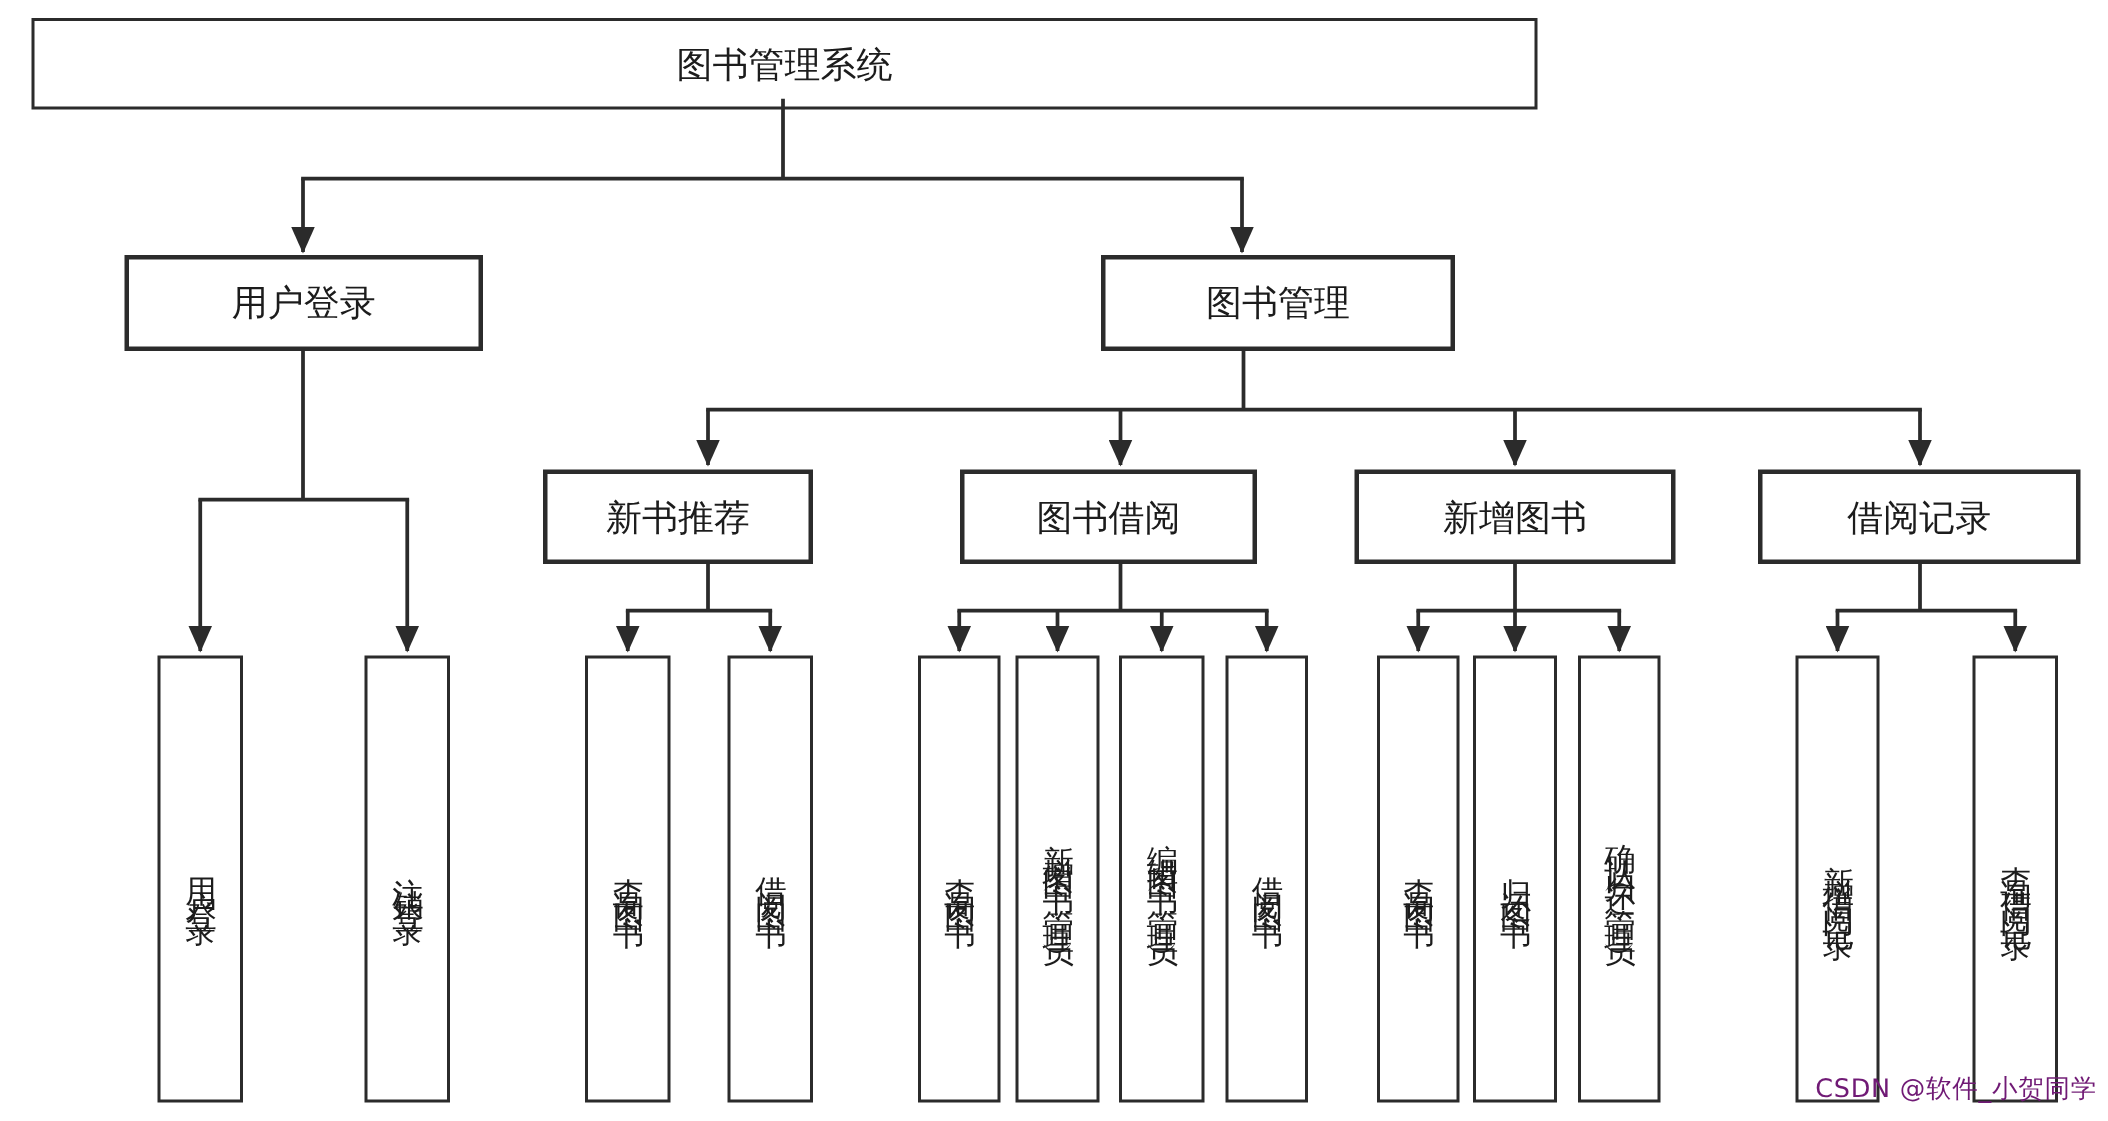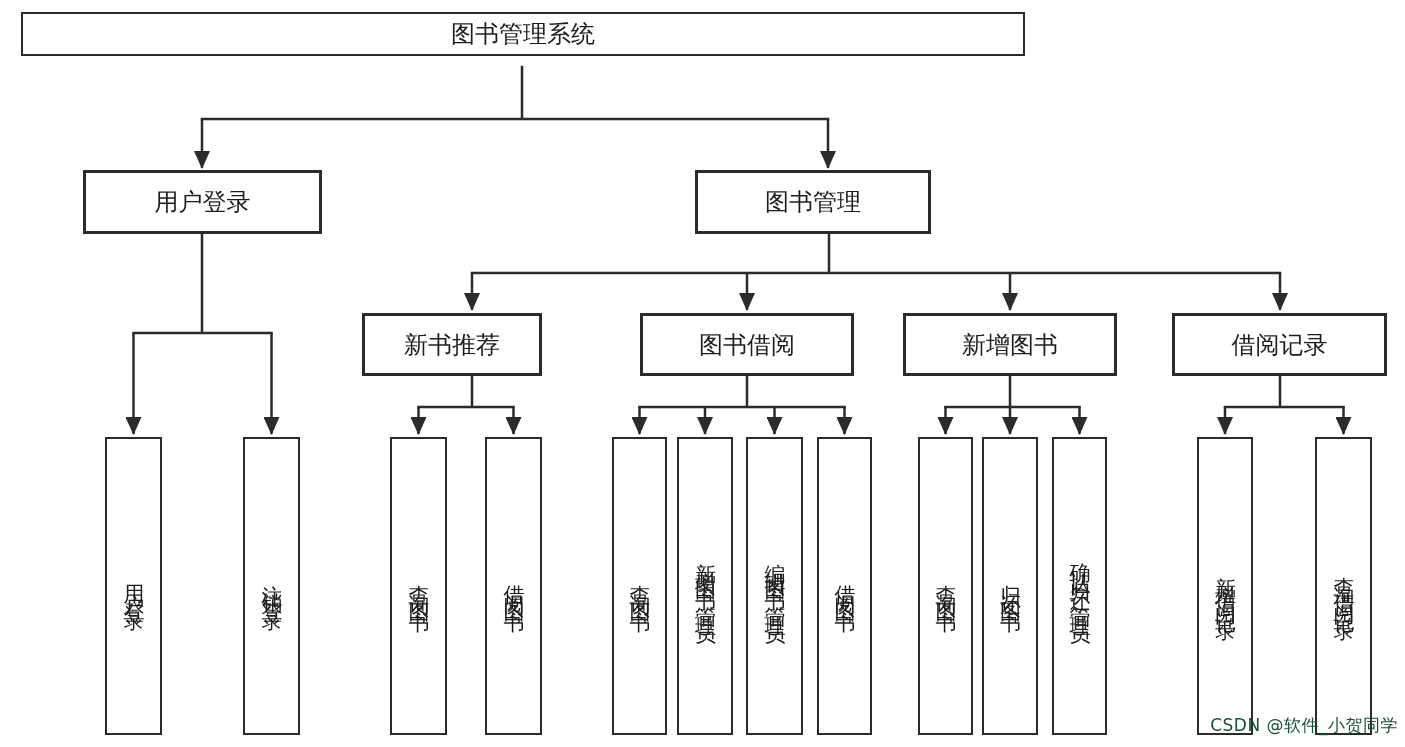--- a/index.html
+++ b/index.html
@@ -7,46 +7,46 @@
     position:relative;width:1405px;height:747px;background:#ffffff;overflow:hidden;
     font-family:"DejaVu Sans","Liberation Sans",sans-serif;
     color:#1c1c1c;
   }
   .node{
     position:absolute;box-sizing:border-box;background:#ffffff;
     border:3px solid #2b2b2b;
     display:flex;align-items:center;justify-content:center;
     text-align:center;white-space:nowrap;
   }
-  .lvl0{left:21px;top:12px;width:1004px;height:44px;border-width:2px;font-size:24px;}
+  .lvl0{left:21px;top:12px;width:1004px;height:61px;border-width:2px;font-size:24px;}
   .lvl1{top:170px;height:64px;font-size:24px;}
   .lvl2{top:313px;height:63px;font-size:24px;}
   .leaf{
     top:437px;height:298px;border-width:2px;font-size:21px;
     writing-mode:vertical-rl;text-orientation:mixed;
     letter-spacing:.42em;line-height:1.1;white-space:normal;
   }
   svg.wires{position:absolute;left:0;top:0;width:1405px;height:747px;z-index:5;pointer-events:none;}
   .watermark{
     position:absolute;right:7px;top:714px;z-index:10;
-    font-size:17px;color:#14532d;letter-spacing:.5px;
+    font-size:17px;color:#701a75;letter-spacing:.5px;
   }
 </style>
 </head>
 <body>
 
 <div class="stage">
 
   <div class="node lvl0">图书管理系统</div>
 
   <div class="node lvl1" style="left:83px;width:239px;">用户登录</div>
-  <div class="node lvl1" style="left:695px;width:236px;">图书管理</div>
+  <div class="node lvl1" style="left:734px;width:236px;">图书管理</div>
 
   <div class="node lvl2" style="left:362px;width:180px;">新书推荐</div>
-  <div class="node lvl2" style="left:640px;width:214px;">图书借阅</div>
+  <div class="node lvl2" style="left:640px;width:198px;">图书借阅</div>
   <div class="node lvl2" style="left:903px;width:214px;">新增图书</div>
   <div class="node lvl2" style="left:1172px;width:215px;">借阅记录</div>
 
   <div class="node leaf" style="left:105px;width:57px;">用户登录</div>
   <div class="node leaf" style="left:243px;width:57px;">注销登录</div>
 
   <div class="node leaf" style="left:390px;width:57px;">查询图书</div>
   <div class="node leaf" style="left:485px;width:57px;">借阅图书</div>
 
   <div class="node leaf" style="left:612px;width:55px;">查询图书</div>

